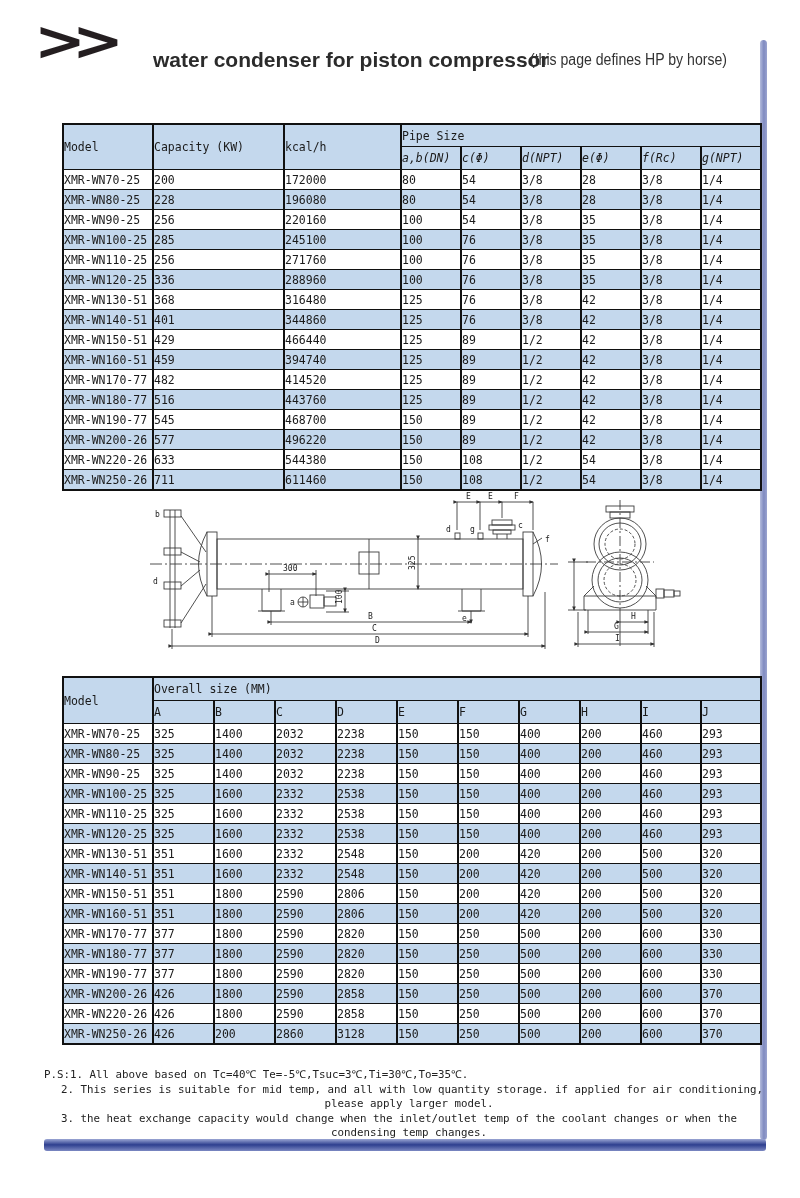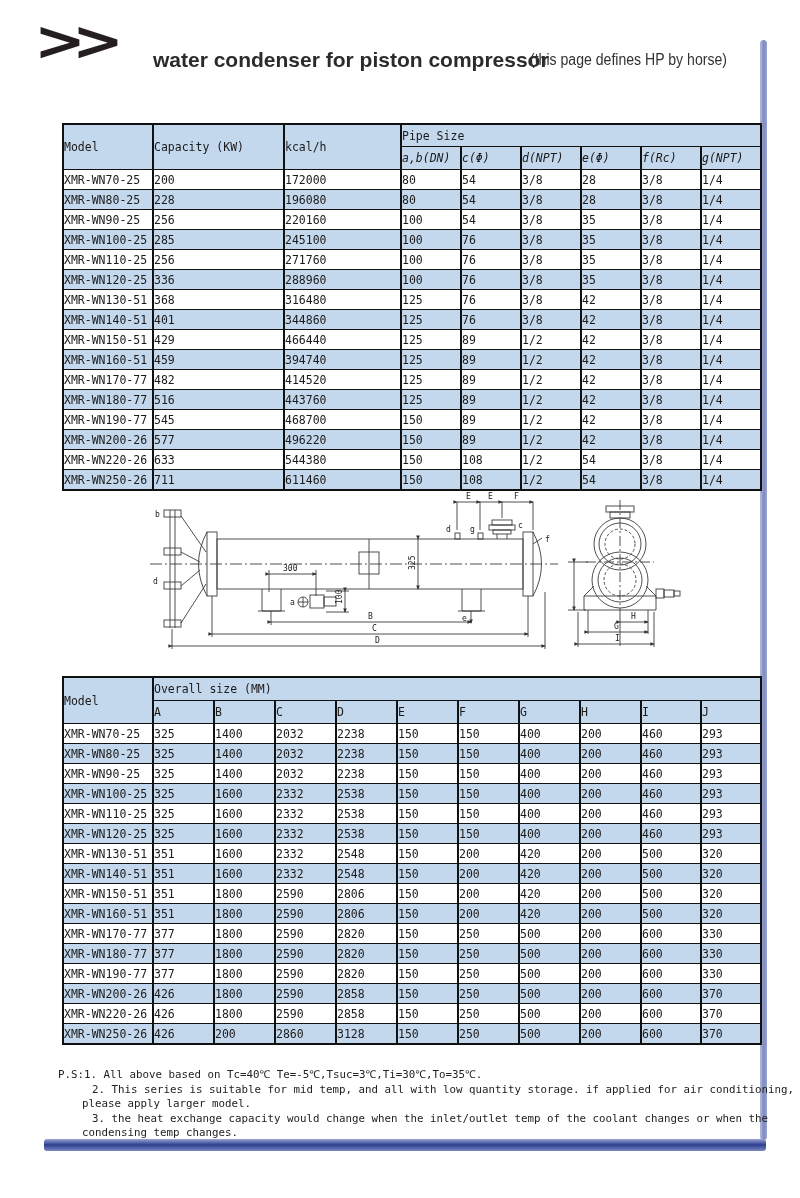--- a/index.html
+++ b/index.html
@@ -56,25 +56,25 @@
   #table2 thead tr:nth-child(1) th{height:22px;}
   #table2 thead tr:nth-child(2) th{height:22px;}
   
   .drawing{position:absolute;left:140px;top:482px;width:622px;height:186px;}
   .drawing svg{width:100%;height:100%;}
   .drawing text{
     font-family:"DejaVu Sans Mono",monospace;font-size:8px;fill:#222;stroke:none;
   }
   
   .notes{
-    position:absolute;left:58px;top:1068px;width:700px;
+    position:absolute;left:44px;top:1068px;width:700px;
     font-size:10.8px;line-height:14.6px;color:#222;white-space:nowrap;
   }
-  .notes .n-a{margin-left:34px;}
-  .notes .n-b{margin-left:24px;}
+  .notes .n-a{margin-left:17px;}
+  .notes .n-b{margin-left:30px;text-align:center;}
 </style>
 </head>
 <body>
 
 <div class="frame-right"></div>
 <div class="frame-bottom"></div>
 
 <div class="logo">&gt;&gt;</div>
 <div class="title">water condenser for piston compressor</div>
 <div class="subtitle">(this page defines HP by horse)</div>

